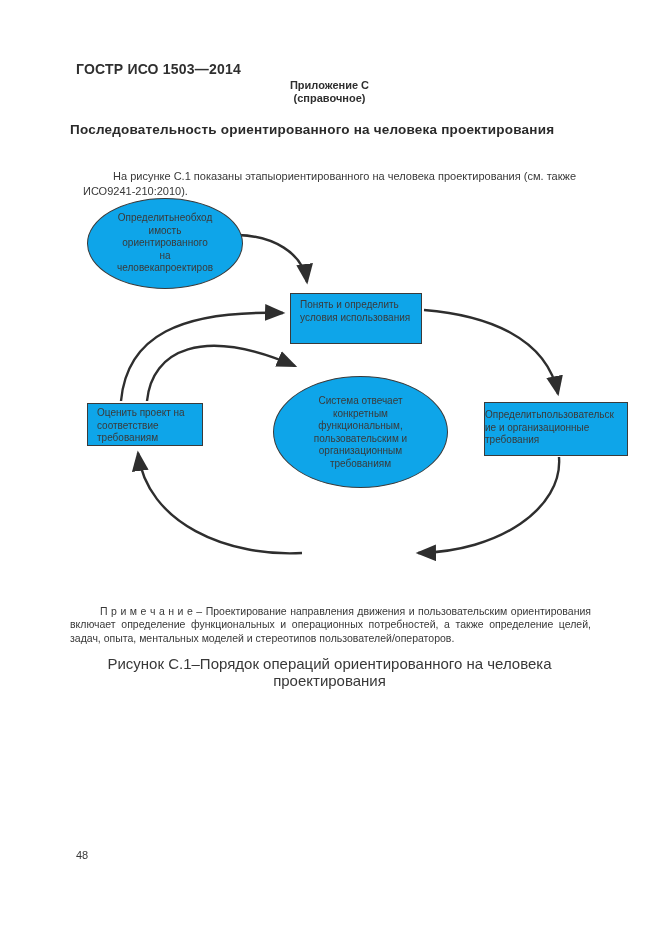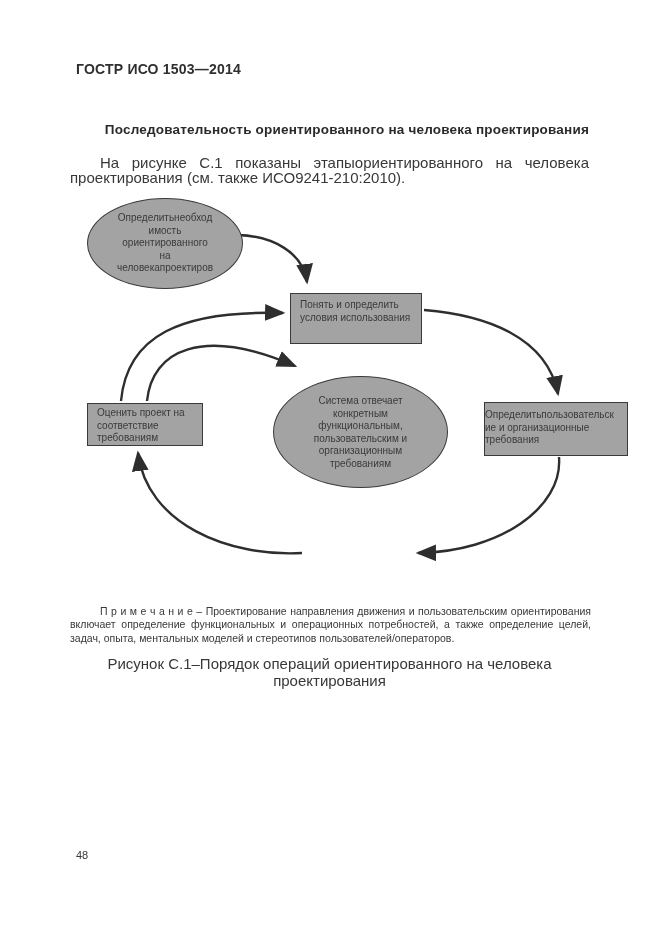--- a/index.html
+++ b/index.html
@@ -35,54 +35,54 @@
     font-weight: bold;
     line-height: 13px;
     color: #2f2f2f;
   }
   .section-title {
     position: absolute;
     left: 70px;
     right: 72px;
     top: 122px;
     margin: 0;
-    text-align: right;
+    text-align: left;
     font-size: 13.5px;
     font-weight: bold;
     letter-spacing: 0.2px;
     color: #2a2a2a;
   }
   .intro-paragraph {
     position: absolute;
     left: 70px;
     right: 72px;
     top: 156px;
-    margin: 0;
-    font-size: 15px;
+    margin: 13px;
+    font-size: 11px;
     line-height: 14.5px;
     text-align: justify;
     text-indent: 30px;
   }
   .diagram {
     position: absolute;
     left: 0;
     top: 0;
     width: 661px;
     height: 936px;
     pointer-events: none;
   }
   .arrows-layer {
     position: absolute;
     left: 0;
     top: 0;
   }
   .node {
     position: absolute;
     box-sizing: border-box;
-    background: #a3a3a3;
+    background: #0ea5e9;
     border: 1px solid #3a3a3a;
     font-size: 10px;
     line-height: 12.6px;
     white-space: pre-line;
     color: #3a3a3a;
   }
   .node.ellipse {
     border-radius: 50%;
     text-align: center;
   }
@@ -122,20 +122,24 @@
     font-size: 11px;
   }
 </style>
 </head>
 <body>
 
 <div class="page">
 
   <div class="header-designation">ГОСТР ИСО 1503—2014</div>
 
+  <div class="annex-heading">
+    <div>Приложение С</div>
+    <div>(справочное)</div>
+  </div>
 
   <h1 class="section-title">Последовательность ориентированного на человека проектирования</h1>
 
   <p class="intro-paragraph">На рисунке С.1 показаны этапыориентированного на человека проектирования (см. также ИСО9241-210:2010).</p>
 
   <div class="diagram">
 
     <svg class="arrows-layer" width="661" height="936" viewBox="0 0 661 936">
       <defs>
         <marker id="ah" markerWidth="9" markerHeight="7" refX="7.5" refY="3.5" orient="auto">

